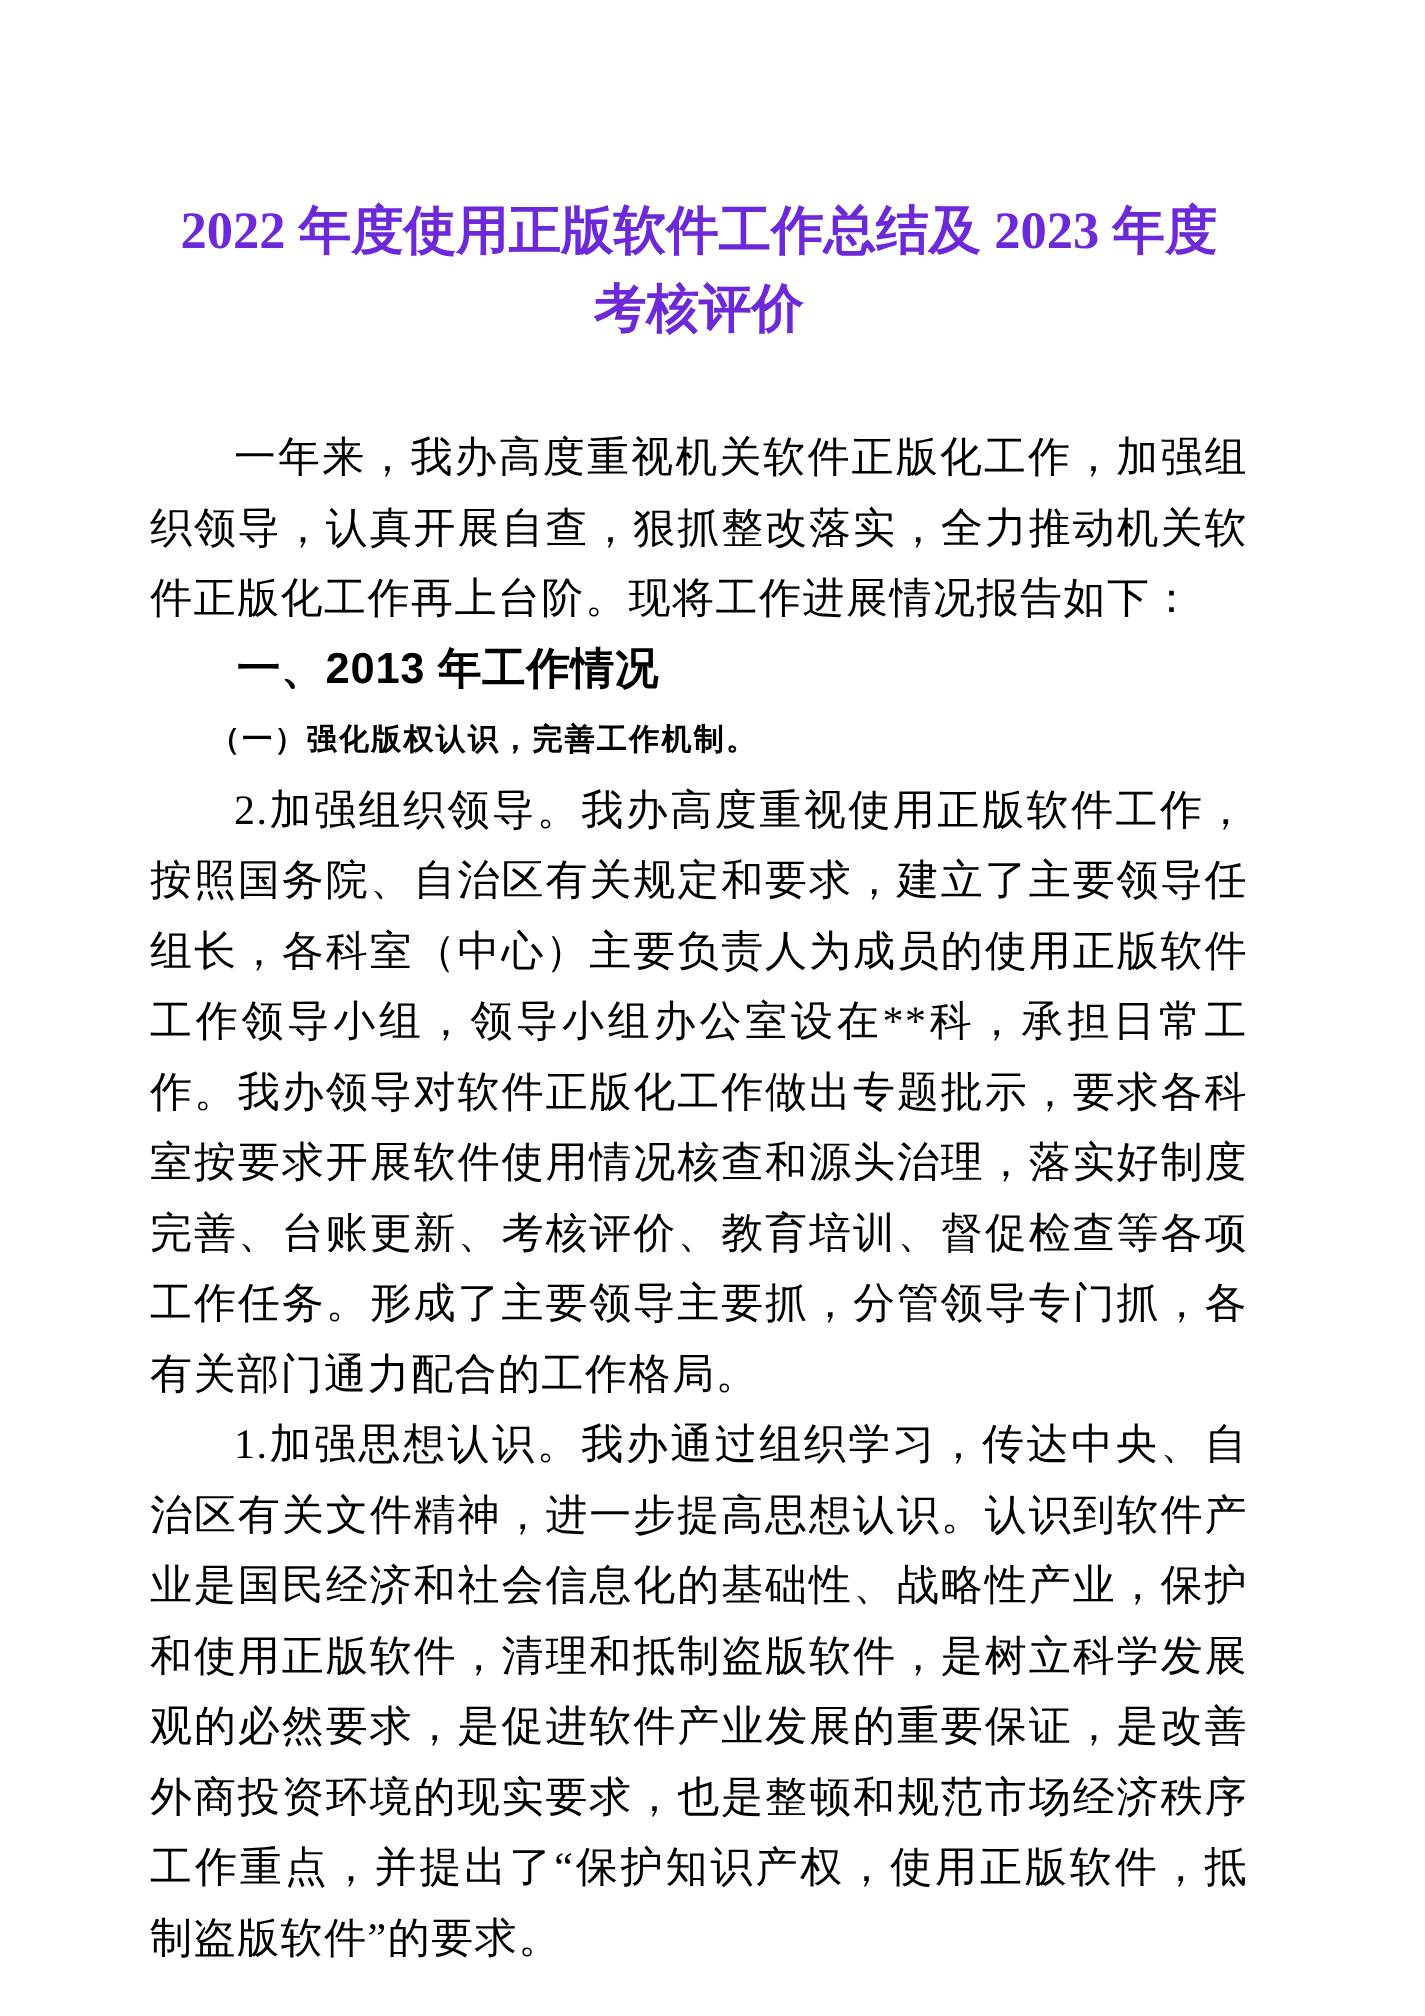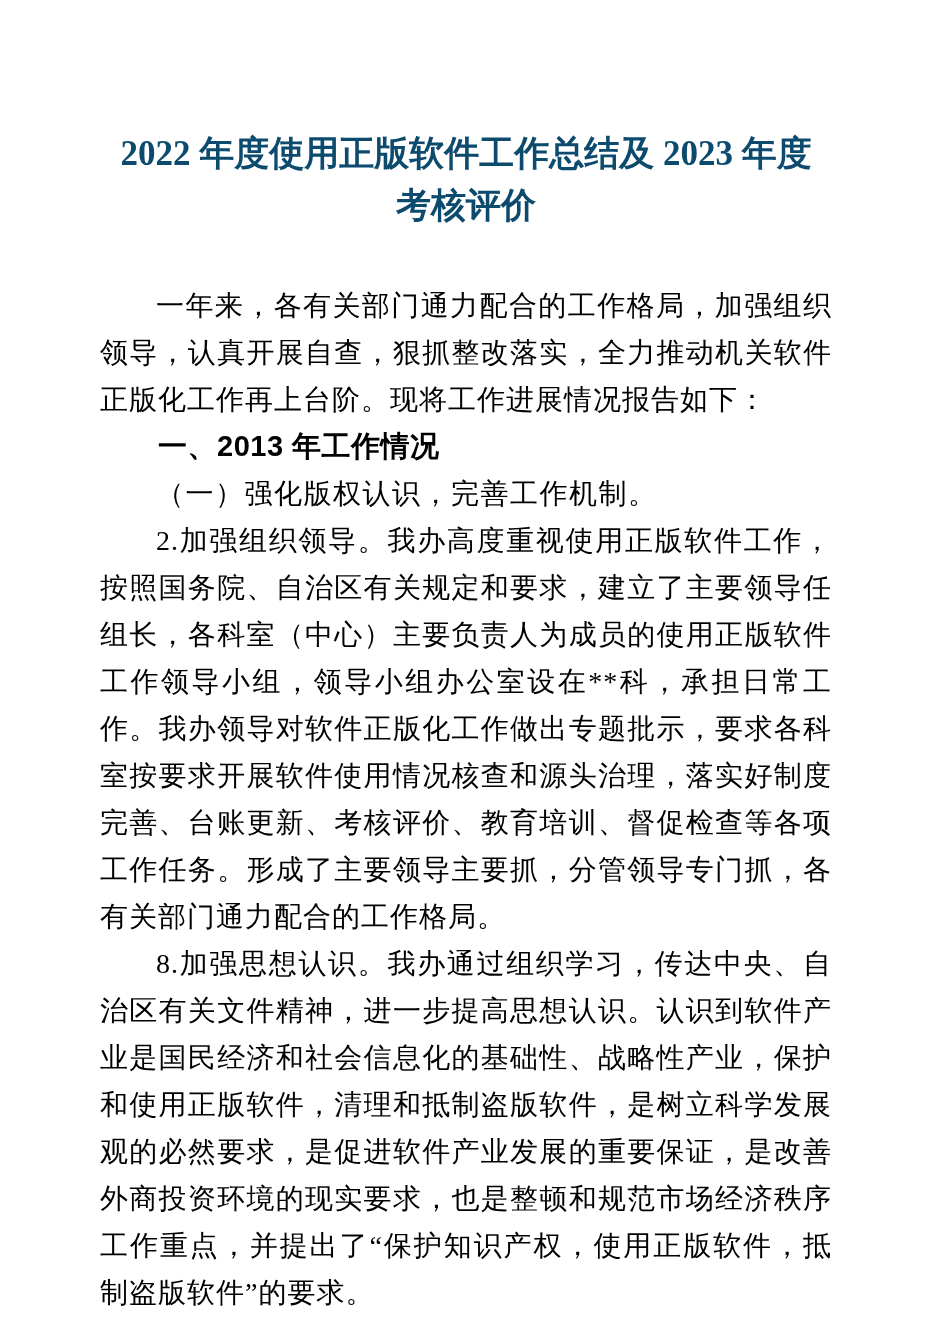--- a/index.html
+++ b/index.html
@@ -16,21 +16,21 @@
     color: #000000;
     padding: 128px 118px 0 100px;
     overflow: hidden;
   }
   .doc-title {
     font-family: "Liberation Serif", serif;
     font-weight: 700;
     font-size: 35px;
     line-height: 52px;
     text-align: center;
-    color: #0c4a6e;
+    color: #6d28d9;
     margin: 0 0 50px 0;
   }
   .doc-body {
     font-family: "Liberation Serif", serif;
     font-size: 28px;
     line-height: 47px;
     letter-spacing: 1px;
     color: #000000;
   }
   .para {
@@ -46,43 +46,43 @@
     font-family: "Liberation Sans", sans-serif;
     font-weight: 700;
     font-size: 29px;
     line-height: 47px;
     letter-spacing: 0.5px;
   }
   .section-subheading {
     margin: 0;
     text-indent: 2em;
     font-family: "Liberation Serif", serif;
-    font-weight: 400;
-    font-size: 28px;
+    font-weight: 700;
+    font-size: 20px;
     line-height: 47px;
     letter-spacing: 1.5px;
   }
 </style>
 </head>
 <body>
 
 <div class="page">
 
   <h1 class="doc-title">
     <div>2022 年度使用正版软件工作总结及 2023 年度</div>
     <div>考核评价</div>
   </h1>
 
   <div class="doc-body">
 
-    <p class="para">一年来，各有关部门通力配合的工作格局，加强组织领导，认真开展自查，狠抓整改落实，全力推动机关软件正版化工作再上台阶。现将工作进展情况报告如下：</p>
+    <p class="para">一年来，我办高度重视机关软件正版化工作，加强组织领导，认真开展自查，狠抓整改落实，全力推动机关软件正版化工作再上台阶。现将工作进展情况报告如下：</p>
 
     <p class="section-heading">一、2013 年工作情况</p>
 
     <p class="section-subheading">（一）强化版权认识，完善工作机制。</p>
 
     <p class="para">2.加强组织领导。我办高度重视使用正版软件工作，按照国务院、自治区有关规定和要求，建立了主要领导任组长，各科室（中心）主要负责人为成员的使用正版软件工作领导小组，领导小组办公室设在**科，承担日常工作。我办领导对软件正版化工作做出专题批示，要求各科室按要求开展软件使用情况核查和源头治理，落实好制度完善、台账更新、考核评价、教育培训、督促检查等各项工作任务。形成了主要领导主要抓，分管领导专门抓，各有关部门通力配合的工作格局。</p>
 
-    <p class="para">8.加强思想认识。我办通过组织学习，传达中央、自治区有关文件精神，进一步提高思想认识。认识到软件产业是国民经济和社会信息化的基础性、战略性产业，保护和使用正版软件，清理和抵制盗版软件，是树立科学发展观的必然要求，是促进软件产业发展的重要保证，是改善外商投资环境的现实要求，也是整顿和规范市场经济秩序工作重点，并提出了“保护知识产权，使用正版软件，抵制盗版软件”的要求。</p>
+    <p class="para">1.加强思想认识。我办通过组织学习，传达中央、自治区有关文件精神，进一步提高思想认识。认识到软件产业是国民经济和社会信息化的基础性、战略性产业，保护和使用正版软件，清理和抵制盗版软件，是树立科学发展观的必然要求，是促进软件产业发展的重要保证，是改善外商投资环境的现实要求，也是整顿和规范市场经济秩序工作重点，并提出了“保护知识产权，使用正版软件，抵制盗版软件”的要求。</p>
 
   </div>
 
 </div>
 
 </body></html>

